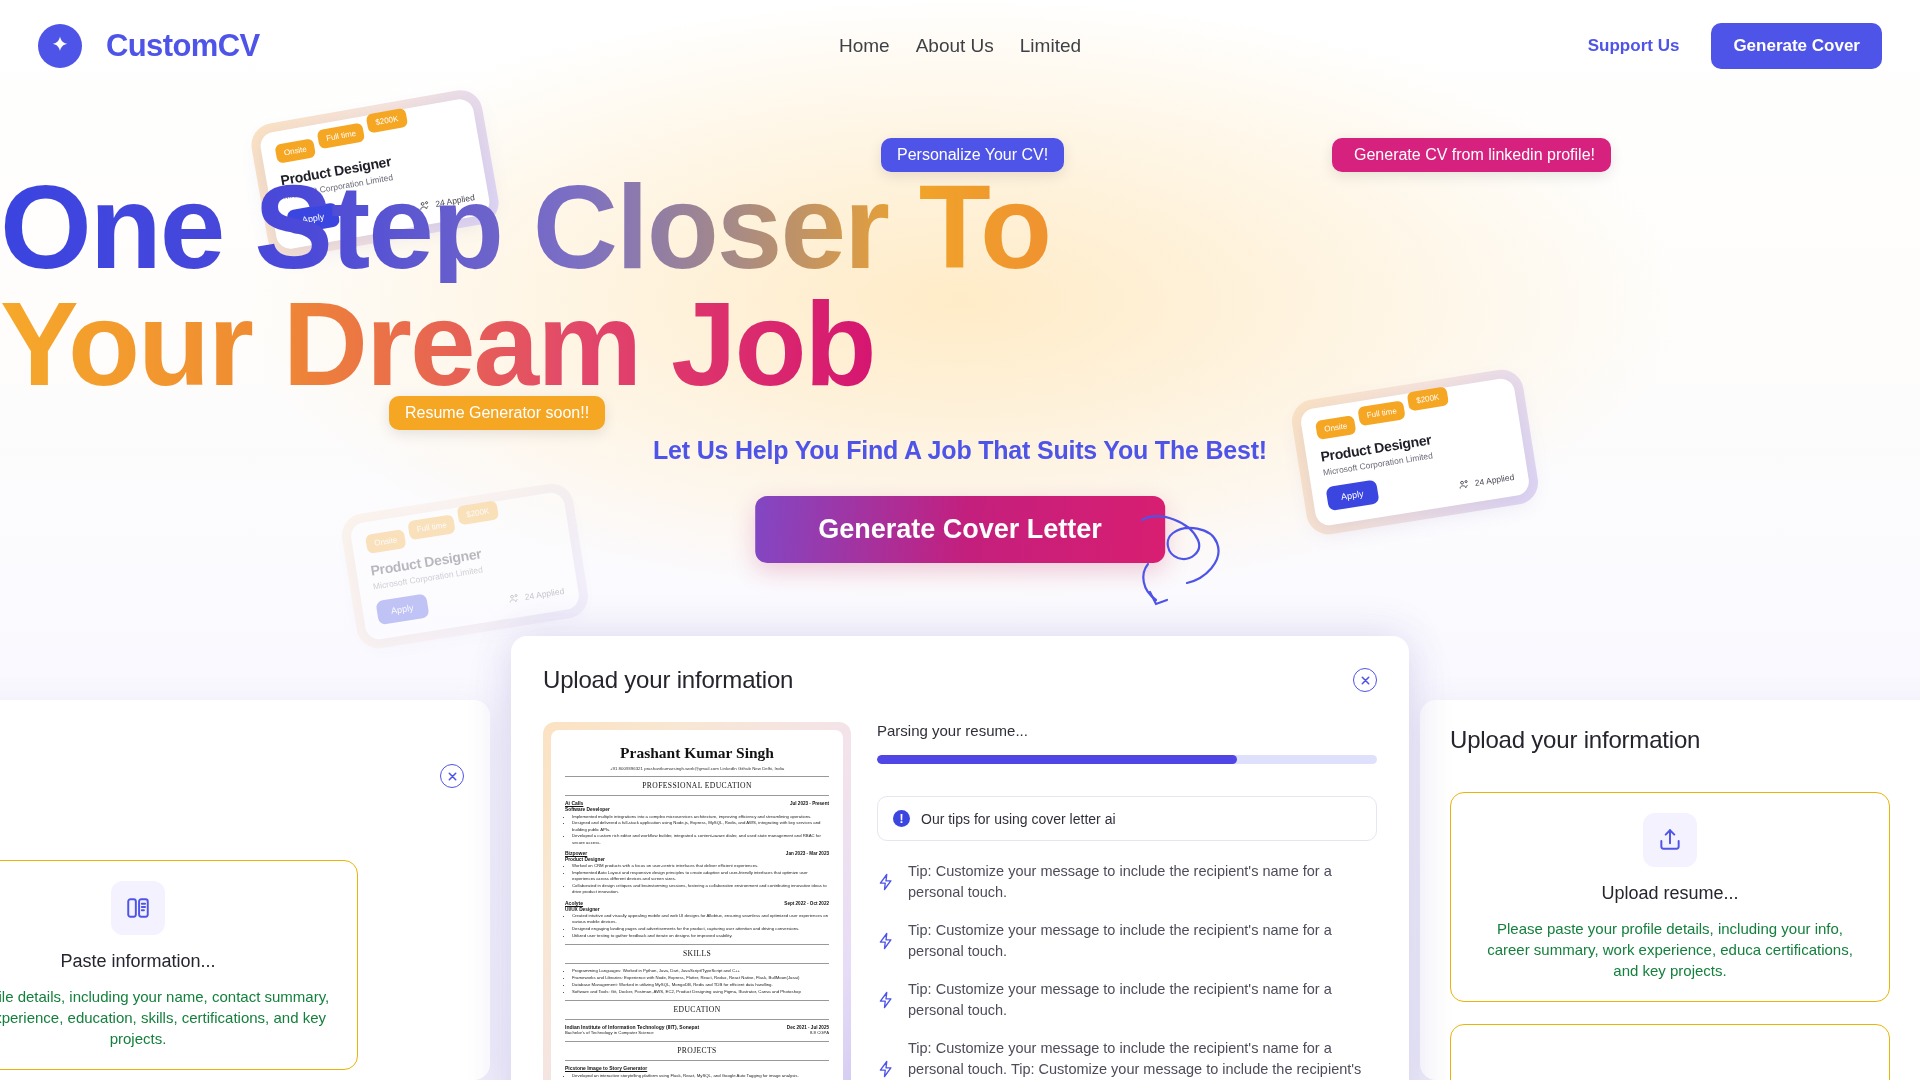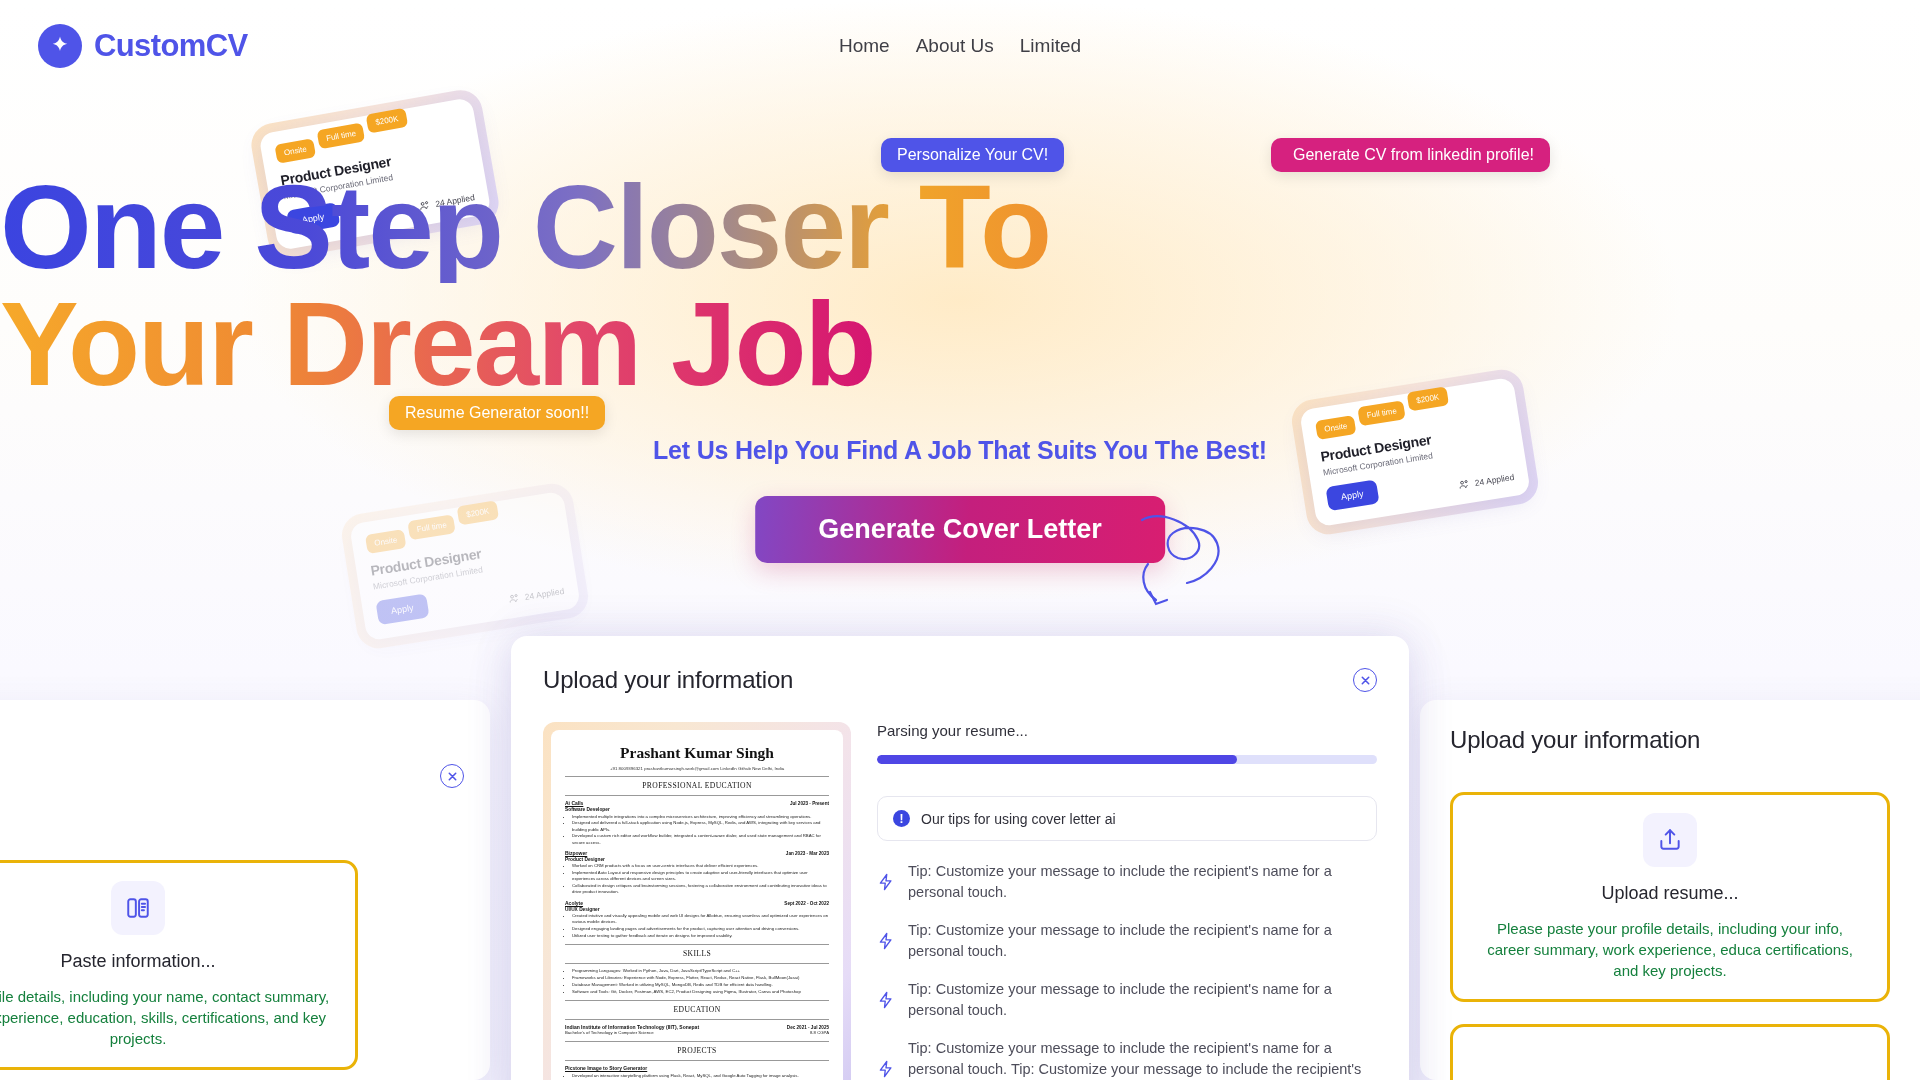--- a/index.html
+++ b/index.html
@@ -19,21 +19,21 @@
   }
 
   
   .header {
     position: absolute; top: 0; left: 0;
     width: 1920px; height: 92px;
     display: flex; align-items: center;
     z-index: 60;
     background: transparent;
   }
-  .brand { position: absolute; left: 38px; display: flex; align-items: center; gap: 12px; }
+  .brand { position: absolute; left: 38px; display: flex; align-items: center; gap: 24px; }
   .brand-badge {
     width: 44px; height: 44px; border-radius: 50%;
     background: #4f54e8;
     display: flex; align-items: center; justify-content: center;
   }
   .brand-name {
     font-size: 31px; font-weight: 700; color: #4f54e8;
     letter-spacing: -0.6px;
   }
   .nav {
@@ -60,21 +60,21 @@
   .hero { position: absolute; top: 0; left: 0; width: 1920px; height: 660px; z-index: 10; }
 
   .pill {
     position: absolute;
     color: #fff; font-size: 16px; font-weight: 500;
     padding: 8px 16px; border-radius: 10px;
     white-space: nowrap;
     box-shadow: 0 4px 14px rgba(0,0,0,0.10);
   }
   .pill-personalize { left: 881px; top: 138px; background: #4f54e8; }
-  .pill-linkedin    { left: 1271px; top: 138px; background: #d6217f; padding-left: 22px; }
+  .pill-linkedin    { left: 1332px; top: 138px; background: #d6217f; padding-left: 22px; }
   .pill-resume      { left: 389px; top: 396px; background: #f5a623; }
 
   .headline {
     position: absolute; top: 172px; left: 0; width: 1920px;
     text-align: left;
     font-size: 118px; line-height: 0.94; font-weight: 800;
     letter-spacing: -2px;
     font-family: "Liberation Sans", sans-serif;
   }
   .hl-line1 {
@@ -129,21 +129,21 @@
     background: #3b46e0; color: #fff; border: none; cursor: pointer;
     font-size: 9px; font-weight: 500; padding: 7px 14px; border-radius: 7px;
     font-family: "Liberation Sans", sans-serif;
   }
   .job-applied { display: flex; align-items: center; gap: 5px; font-size: 8.5px; color: #4a4a55; white-space: nowrap; }
 
   
   .bgpanel { position: absolute; background: #fff; z-index: 20; }
   .bgpanel-title { font-size: 24px; color: #25252e; font-weight: 400; letter-spacing: -0.2px; }
   .drop-card {
-    border: 3px solid #eab308; border-radius: 14px;
+    border: 1px solid #eab308; border-radius: 14px;
     background: #fff;
     display: flex; flex-direction: column; align-items: center; justify-content: center;
     text-align: center;
   }
   .drop-icon-box {
     width: 54px; height: 54px; border-radius: 12px; background: #f3f2fe;
     display: flex; align-items: center; justify-content: center;
     margin-bottom: 16px;
   }
   .drop-title { font-size: 18px; font-weight: 500; color: #25252e; margin-bottom: 14px; }
@@ -307,20 +307,24 @@
       </span>
       <span class="brand-name">CustomCV</span>
     </div>
 
     <nav class="nav">
       <a href="#">Home</a>
       <a href="#">About Us</a>
       <a href="#">Limited</a>
     </nav>
 
+    <div class="header-right">
+      <a href="#" class="support-link">Support Us</a>
+      <button class="gen-cover-btn">Generate Cover</button>
+    </div>
   </div>
 
   <div class="hero">
     <span class="pill pill-personalize">Personalize Your CV!</span>
     <span class="pill pill-linkedin">Generate CV from linkedin profile!</span>
     <span class="pill pill-resume">Resume Generator soon!!</span>
 
     <h1 class="headline">
       <span class="hl-line1">One Step Closer To</span>
       <span class="hl-line2">Your Dream Job</span>

